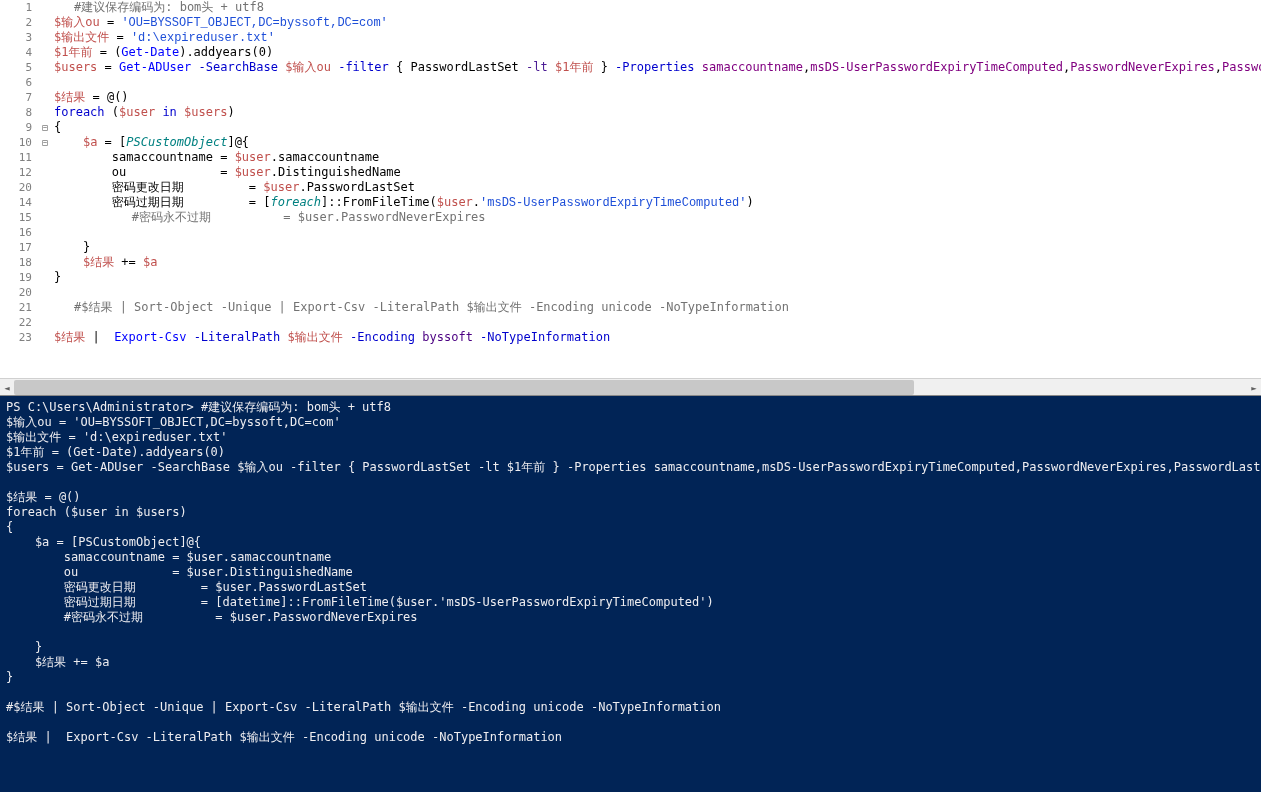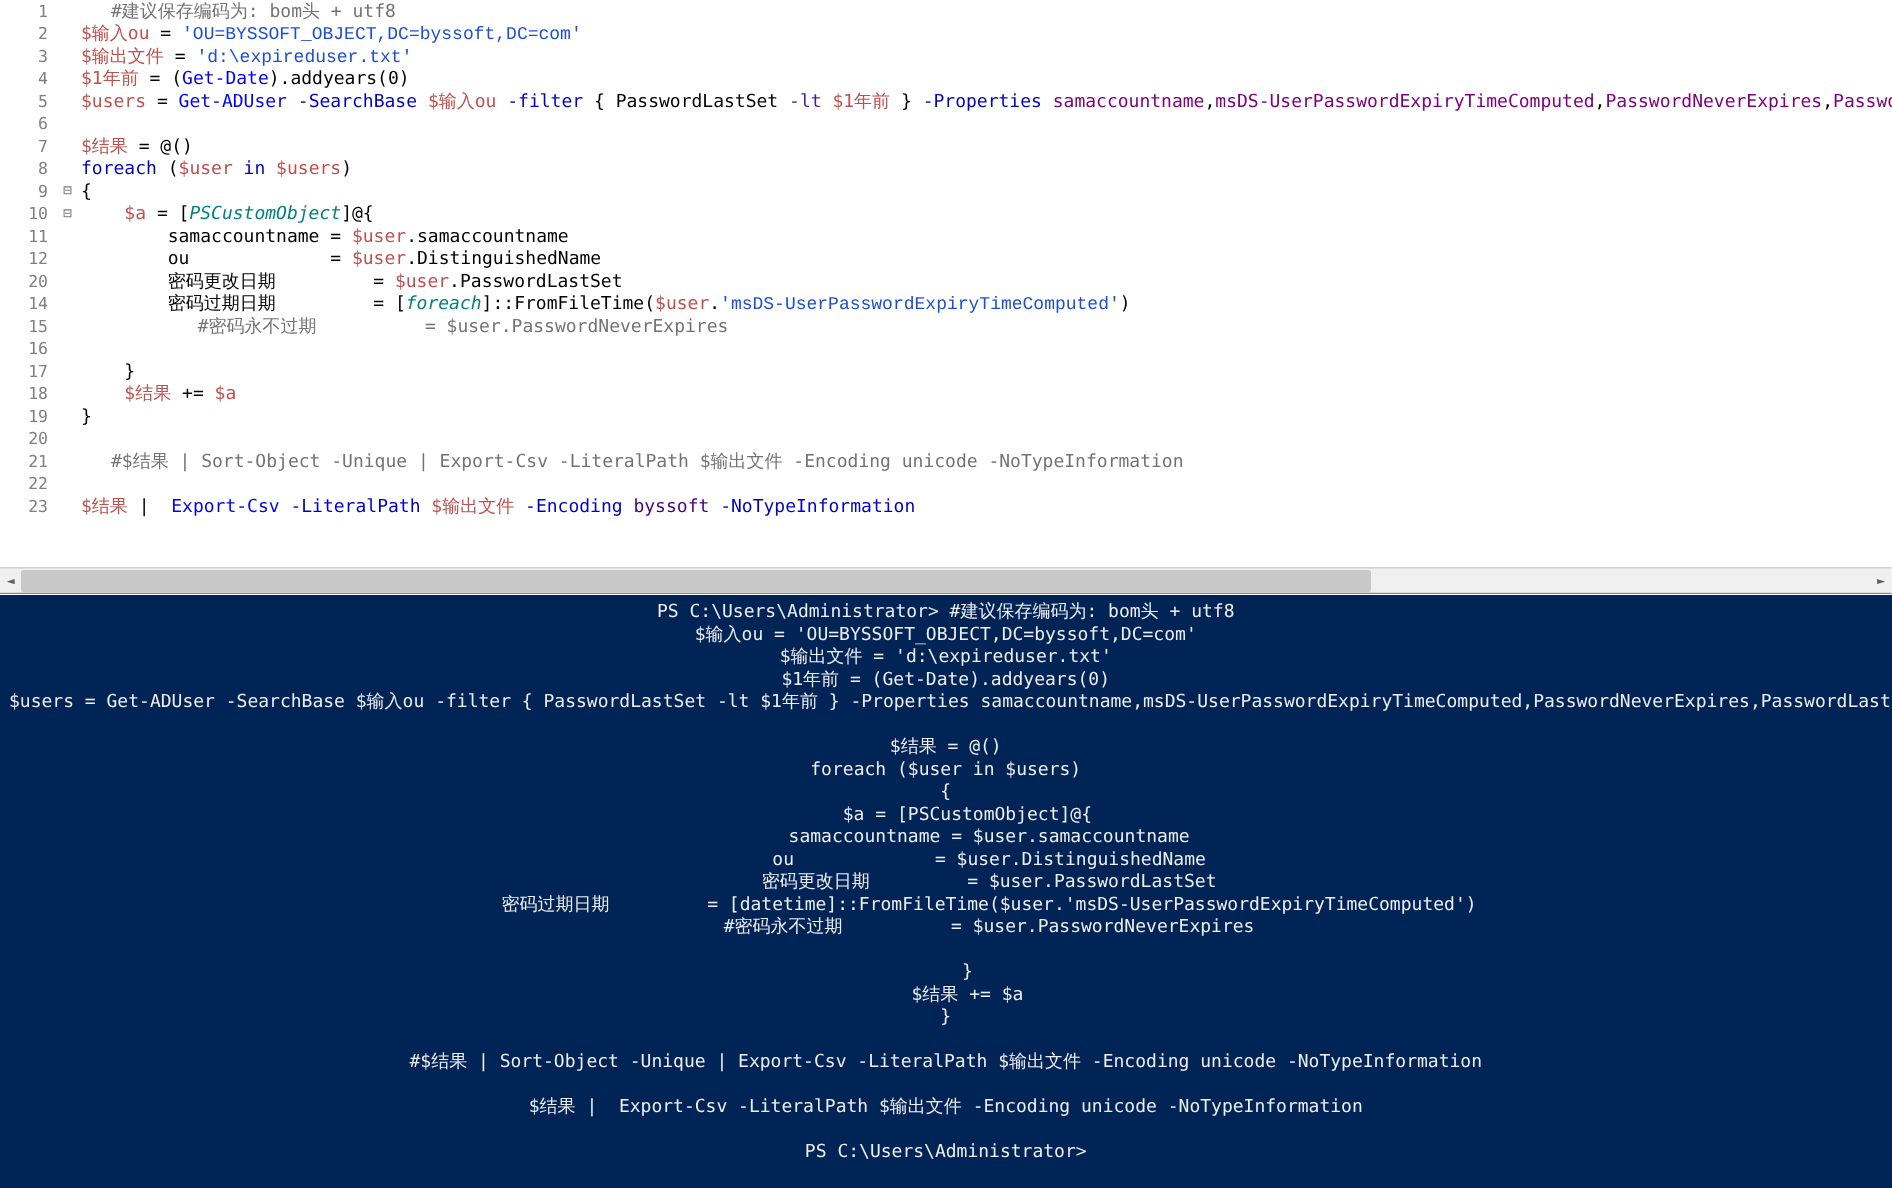--- a/index.html
+++ b/index.html
@@ -93,21 +93,20 @@
   color: #eeedf0;
   padding: 4px 6px;
   overflow: auto;
   border-top: 1px solid #888;
   font-family: "SimSun", "Consolas", monospace;
 }
 .term-line {
   height: 15px;
   line-height: 15px;
   white-space: pre;
-  text-align: center;
 }
 
 .cmt { color: #737373; margin-left: 20px; }
 .var { color: #c0504d; }
 .str { color: #1d4ed8; font-family: Liberation Mono, monospace; }
 .num { color: #000000; }
 .kw  { color: #0000cd; }
 .type{ color: #008080; font-style: italic; }
 .op  { color: #4c1d95; }
 .fn  { color: #0000ff; }
@@ -221,14 +220,13 @@
     <div class="term-line">        #密码永不过期          = $user.PasswordNeverExpires</div>
     <div class="term-line"></div>
     <div class="term-line">    }</div>
     <div class="term-line">    $结果 += $a</div>
     <div class="term-line">}</div>
     <div class="term-line"></div>
     <div class="term-line">#$结果 | Sort-Object -Unique | Export-Csv -LiteralPath $输出文件 -Encoding unicode -NoTypeInformation</div>
     <div class="term-line"></div>
     <div class="term-line">$结果 |  Export-Csv -LiteralPath $输出文件 -Encoding unicode -NoTypeInformation</div>
     <div class="term-line"></div>
-    <div class="term-line">PS C:\Users\Administrator&gt;</div>
   </div>
 
 </body></html>

